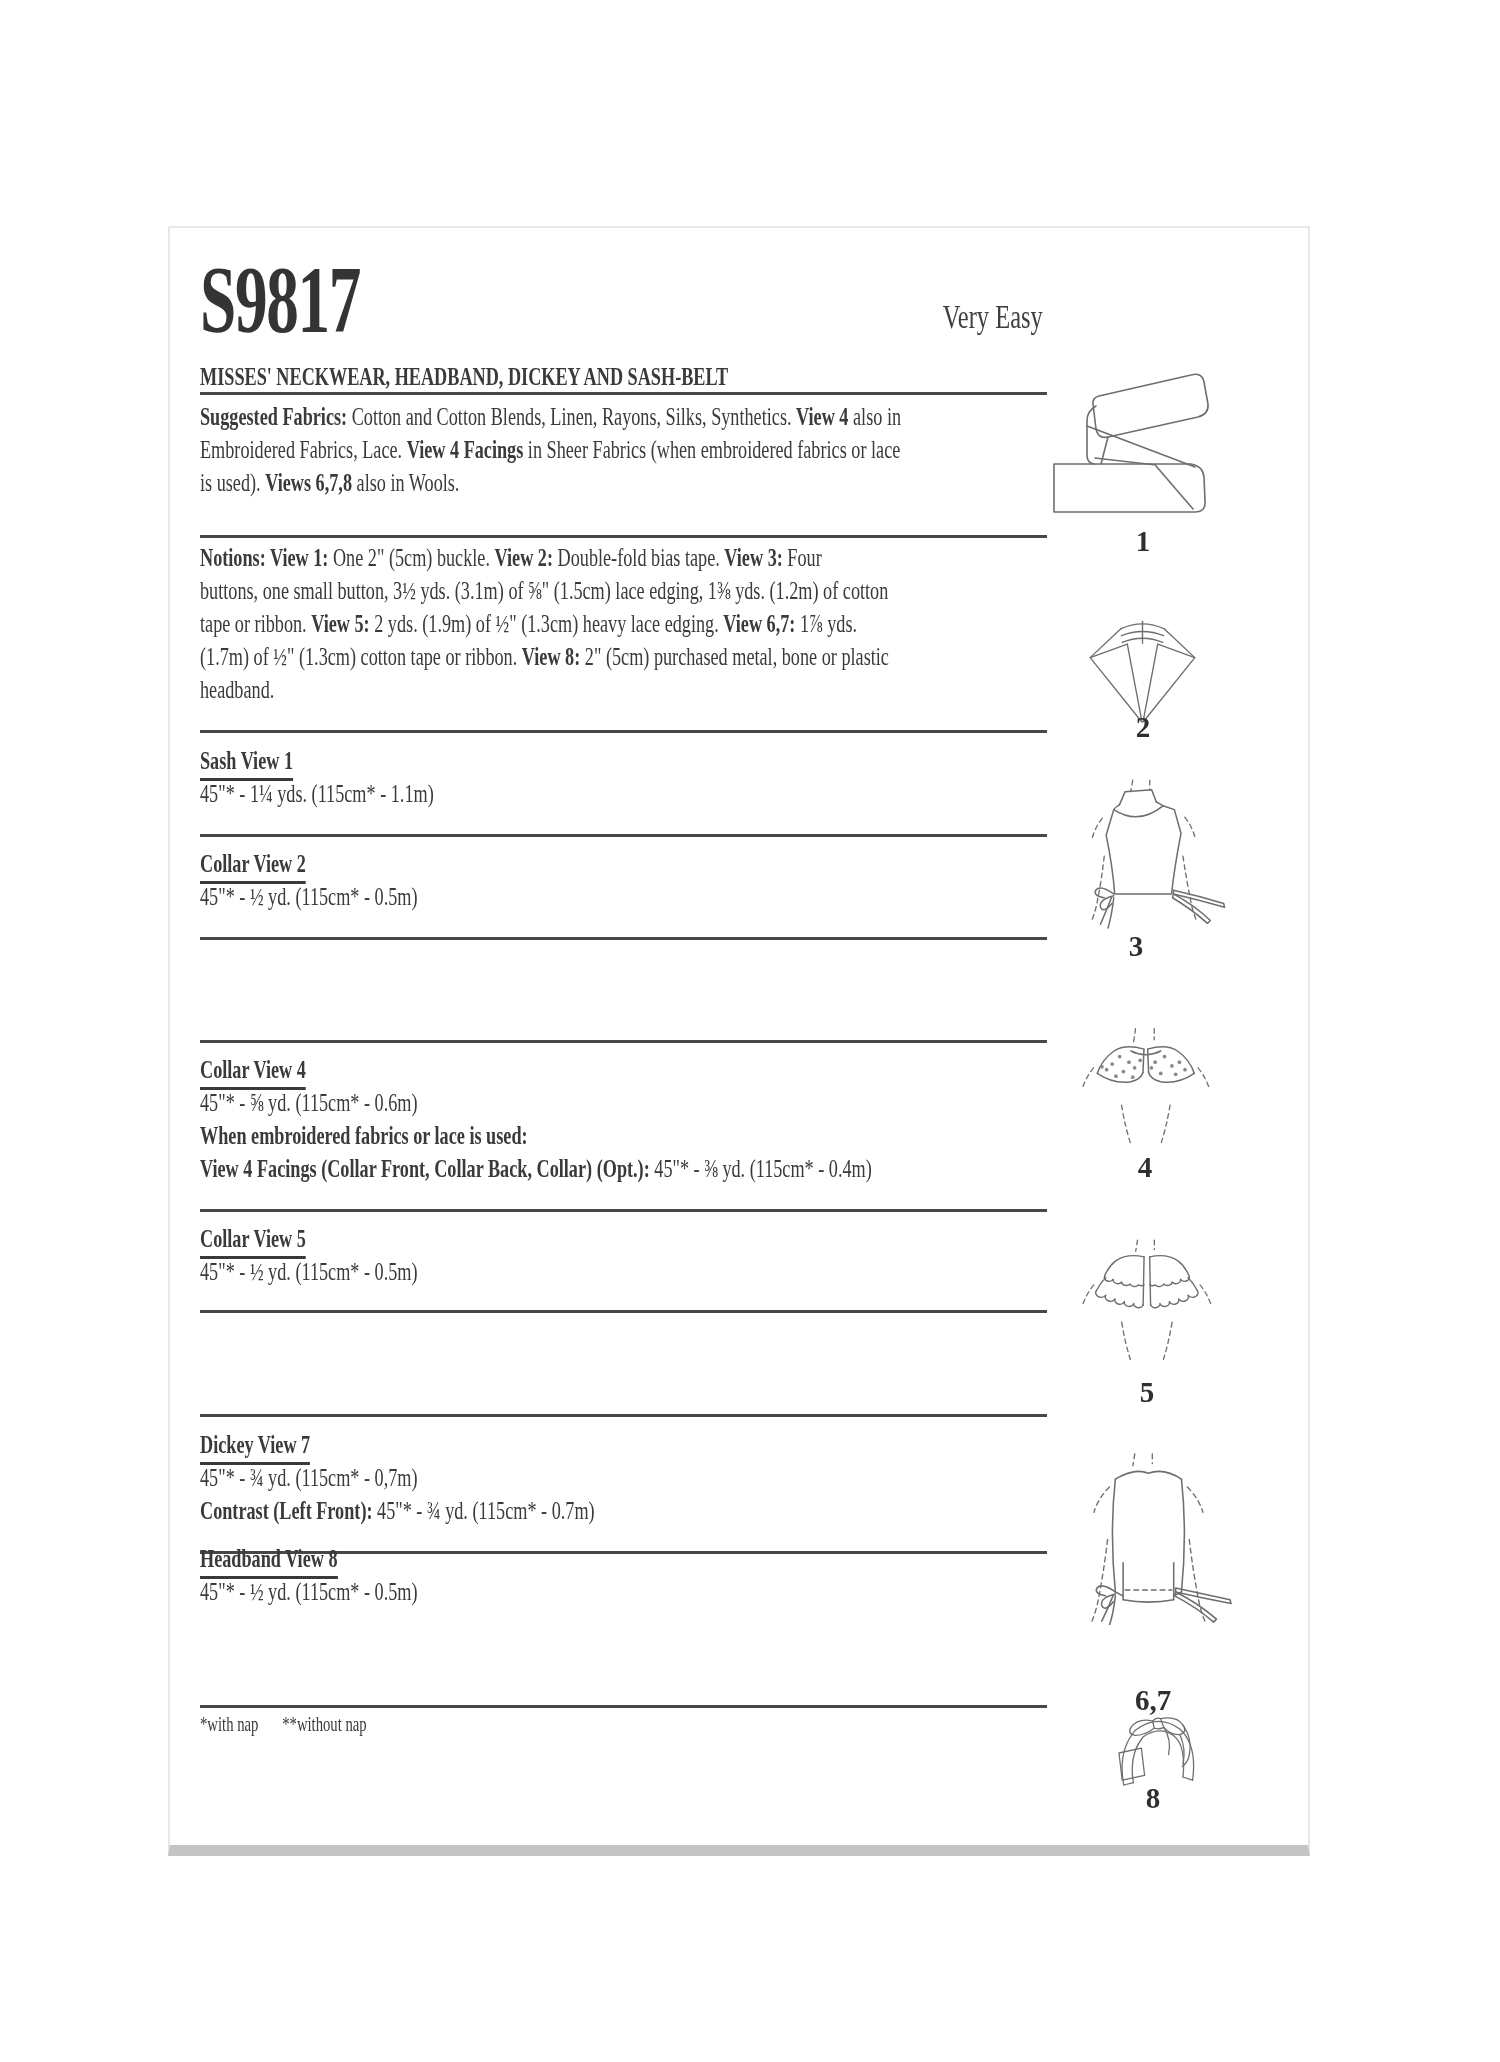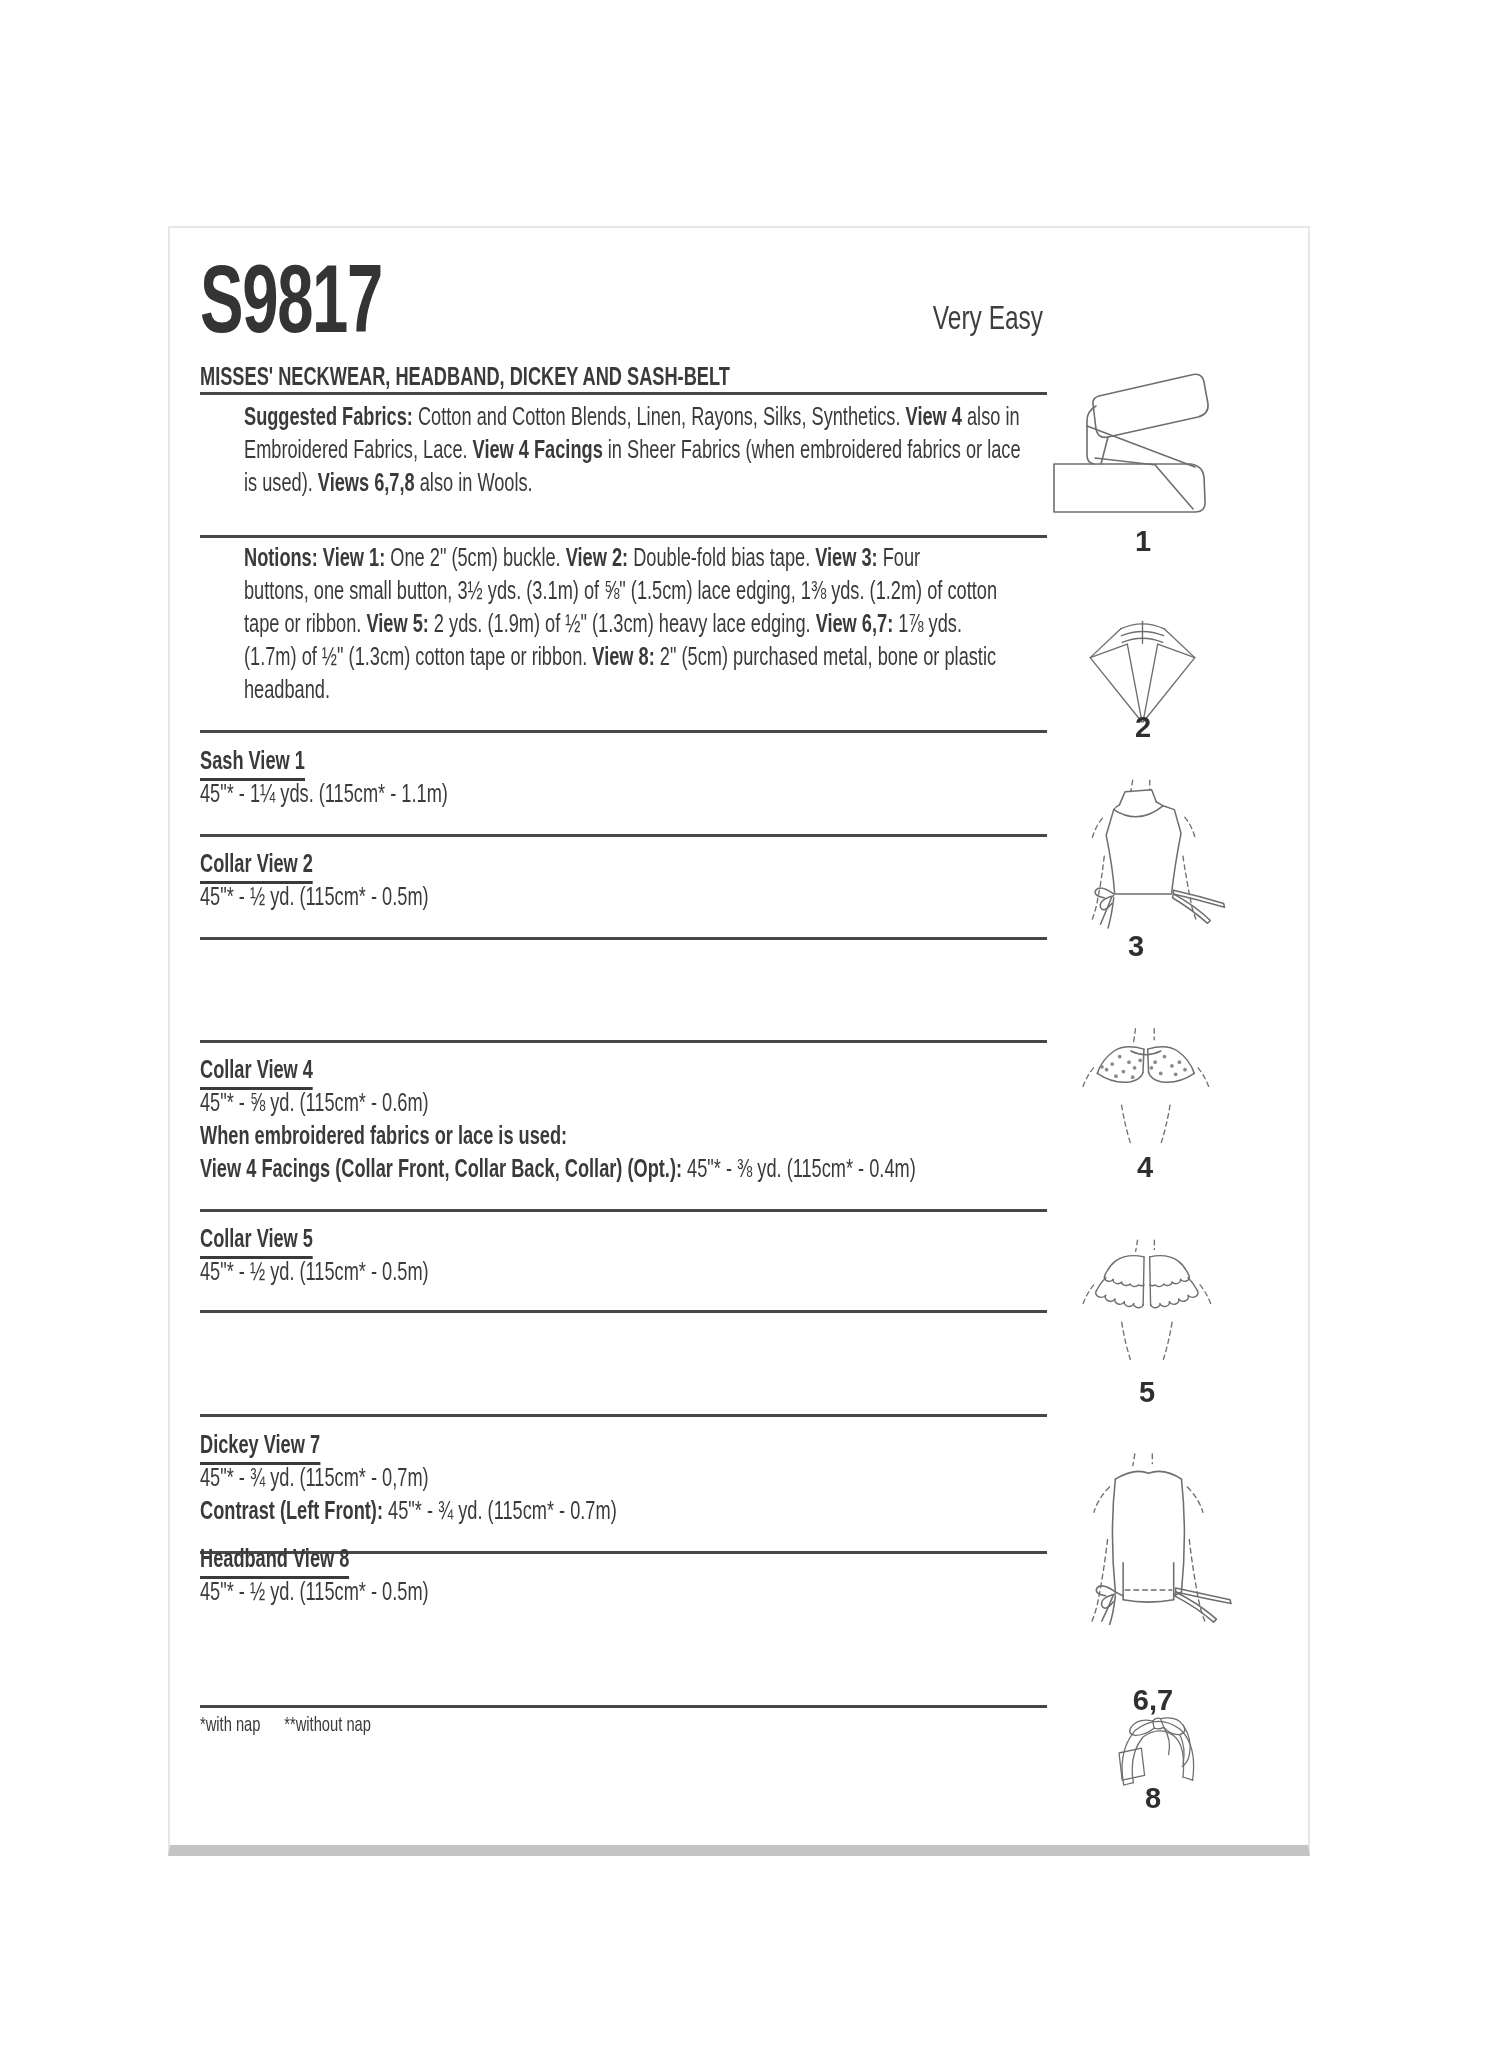--- a/index.html
+++ b/index.html
@@ -1,36 +1,36 @@
 <!DOCTYPE html>
 <html style="--text: #3a3a3a; --rule: #474747; --art: #6e6e6e; --shadow: #c4c4c4;"><head>
 <meta charset="utf-8">
 <style>
   :root{
     --text:#3a3a3a; --rule:#474747; --art:#6e6e6e; --shadow:#c4c4c4;
   }
   *{box-sizing:border-box;margin:0;padding:0;}
   html,body{background:#ffffff;}
   body{font-family:"Liberation Sans",sans-serif;color:var(--text);}
-  #canvas{position:relative;width:1492px;height:2062px;background:#fff;overflow:hidden;}
+  #canvas{position:relative;width:1492px;height:2062px;background:#fff;overflow:hidden;font-family:Liberation Serif, serif;}
   #paper{
     position:absolute;left:168px;top:226px;width:1142px;height:1630px;
     background:#fff;border:2px solid #e7e7e7;border-bottom:11px solid var(--shadow);
   }
   .abs{position:absolute;}
   .title{
     left:30px;top:16px;font-size:96px;font-weight:700;letter-spacing:-2px;
     transform:scaleX(0.68);transform-origin:0 0;white-space:nowrap;color:#343434;
   }
   .difficulty{
     right:265px;top:70px;font-size:34px;font-weight:400;white-space:nowrap;
     transform:scaleX(0.72);transform-origin:100% 0;color:#3f3f3f;
   }
   .subtitle{left:30px;top:132px;font-size:26px;font-weight:700;}
-  .para{left:30px;width:847px;margin-left:44px;}
+  .para{left:30px;width:847px;}
   .line{font-size:26px;height:33px;line-height:33px;transform:scaleX(0.70);
         transform-origin:0 0;white-space:nowrap;}
   .b{font-weight:700;}
   .sec{left:30px;width:847px;}
   .ul{display:inline-block;font-weight:700;border-bottom:3px solid #3a3a3a;padding-bottom:1px;}
   .rule{left:30px;width:847px;border-top:3px solid var(--rule);height:0;}
   .footnote{left:30px;top:1482px;font-size:21px;height:28px;line-height:28px;
             transform:scaleX(0.70);transform-origin:0 0;white-space:nowrap;}
   .footnote span{margin-right:34px;}
   .ill{position:absolute;}

